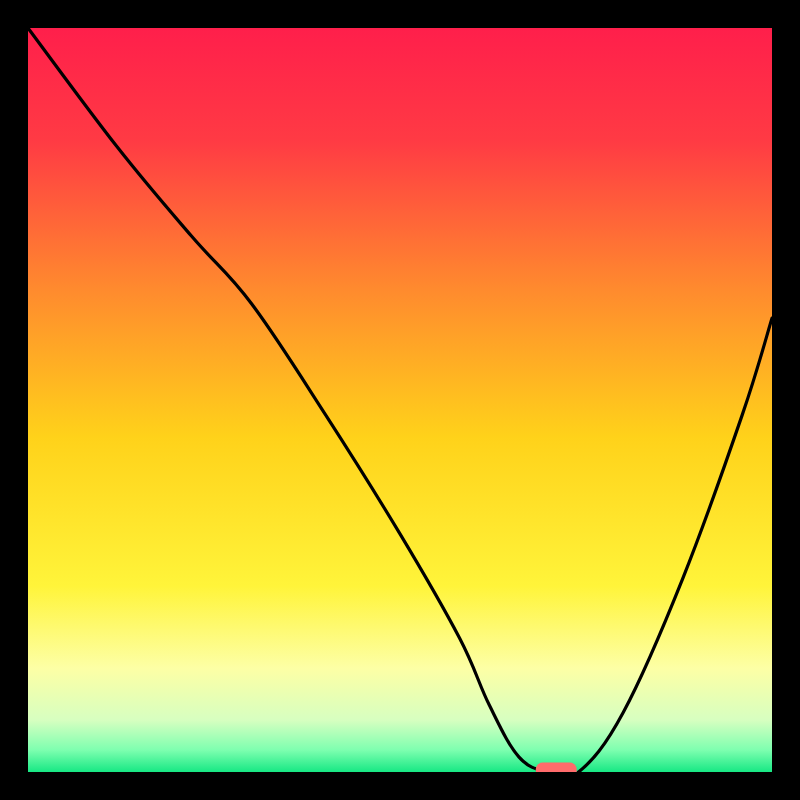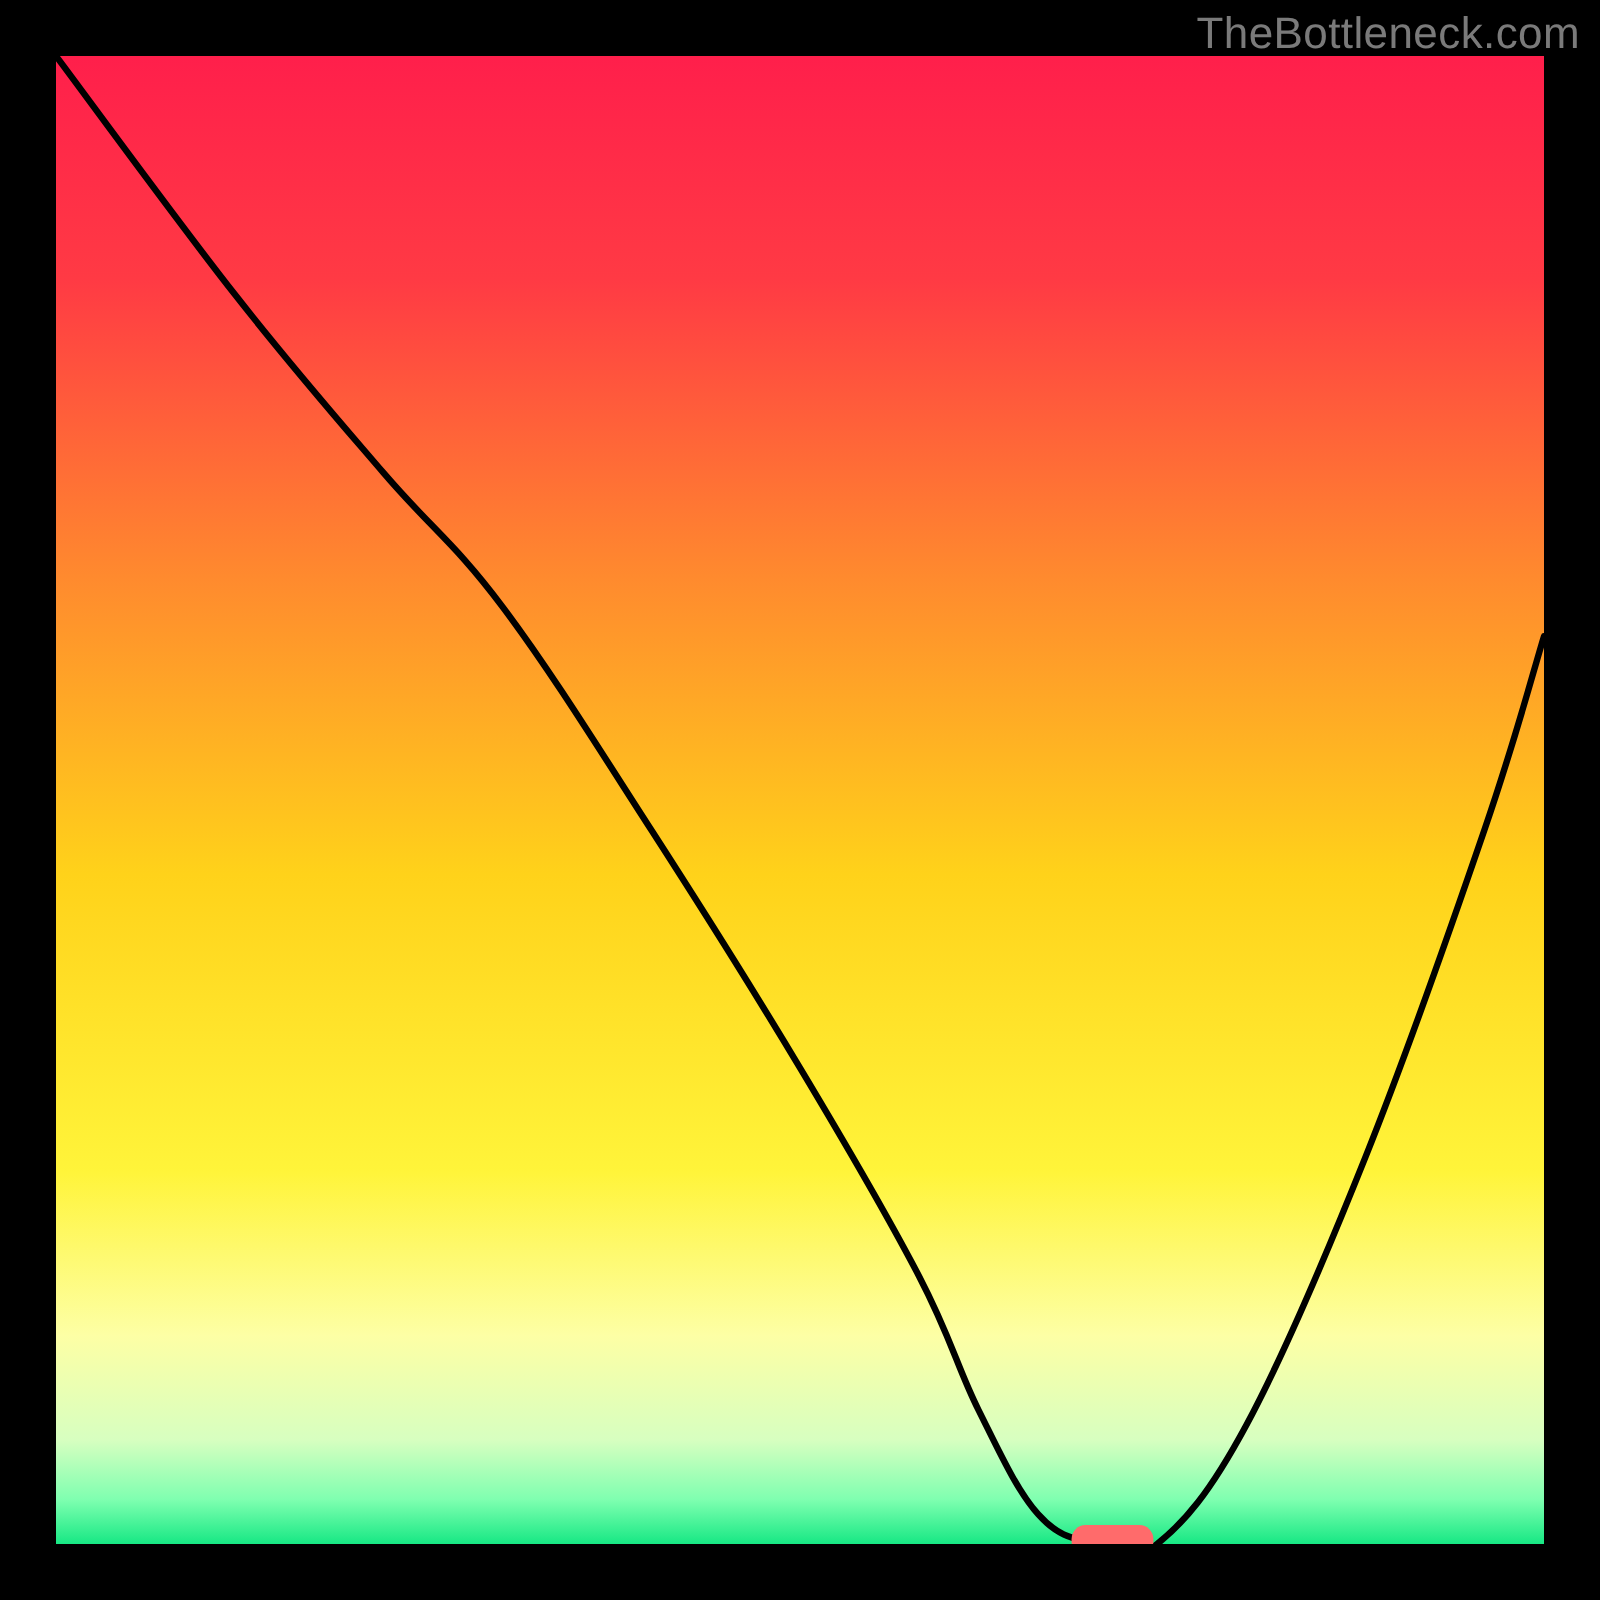--- a/index.html
+++ b/index.html
@@ -37,21 +37,20 @@
     letter-spacing: 0.2px;
     user-select: none;
   }
   svg { display: block; }
 </style>
 </head>
 <body>
 
 <div class="frame">
 
-  <div class="watermark">TheBottleneck.com</div>
 
   <div class="plot">
     <svg id="chart-svg" width="744" height="744" viewBox="0 0 744 744">
       <defs>
         <linearGradient id="bg-grad" x1="0" y1="0" x2="0" y2="1">
             <stop offset="0%" stop-color="#ff1f4b"></stop>
             <stop offset="15%" stop-color="#ff3a44"></stop>
             <stop offset="35%" stop-color="#ff8a2e"></stop>
             <stop offset="55.00000000000001%" stop-color="#ffd21a"></stop>
             <stop offset="75%" stop-color="#fff43a"></stop>

